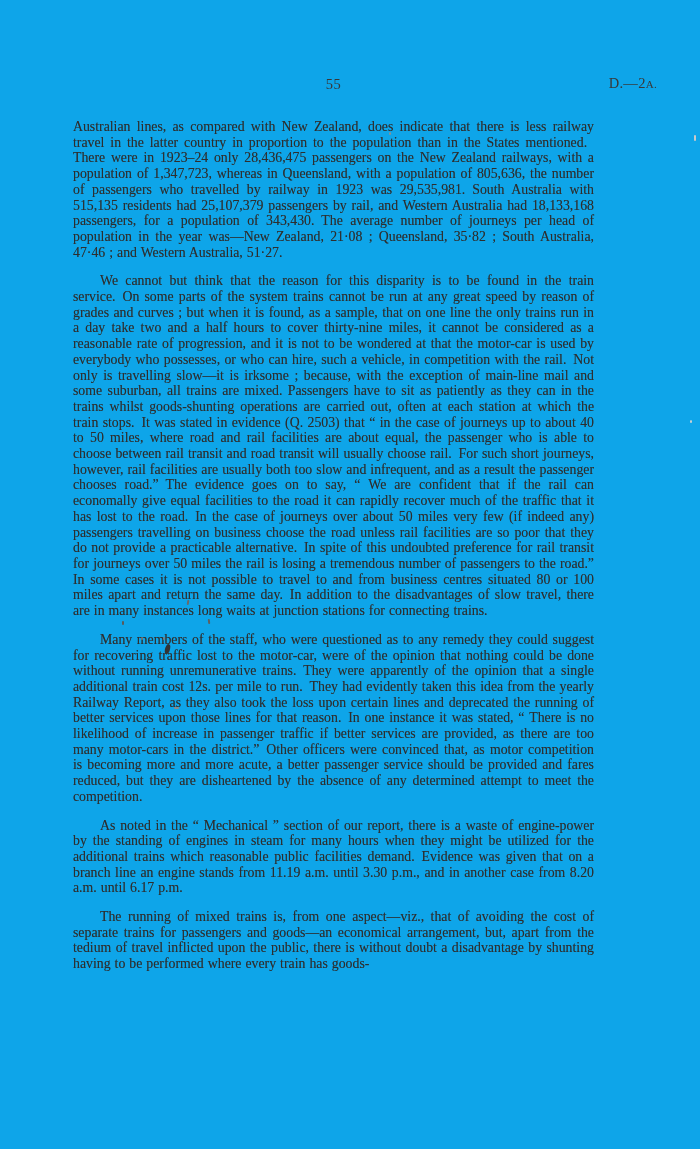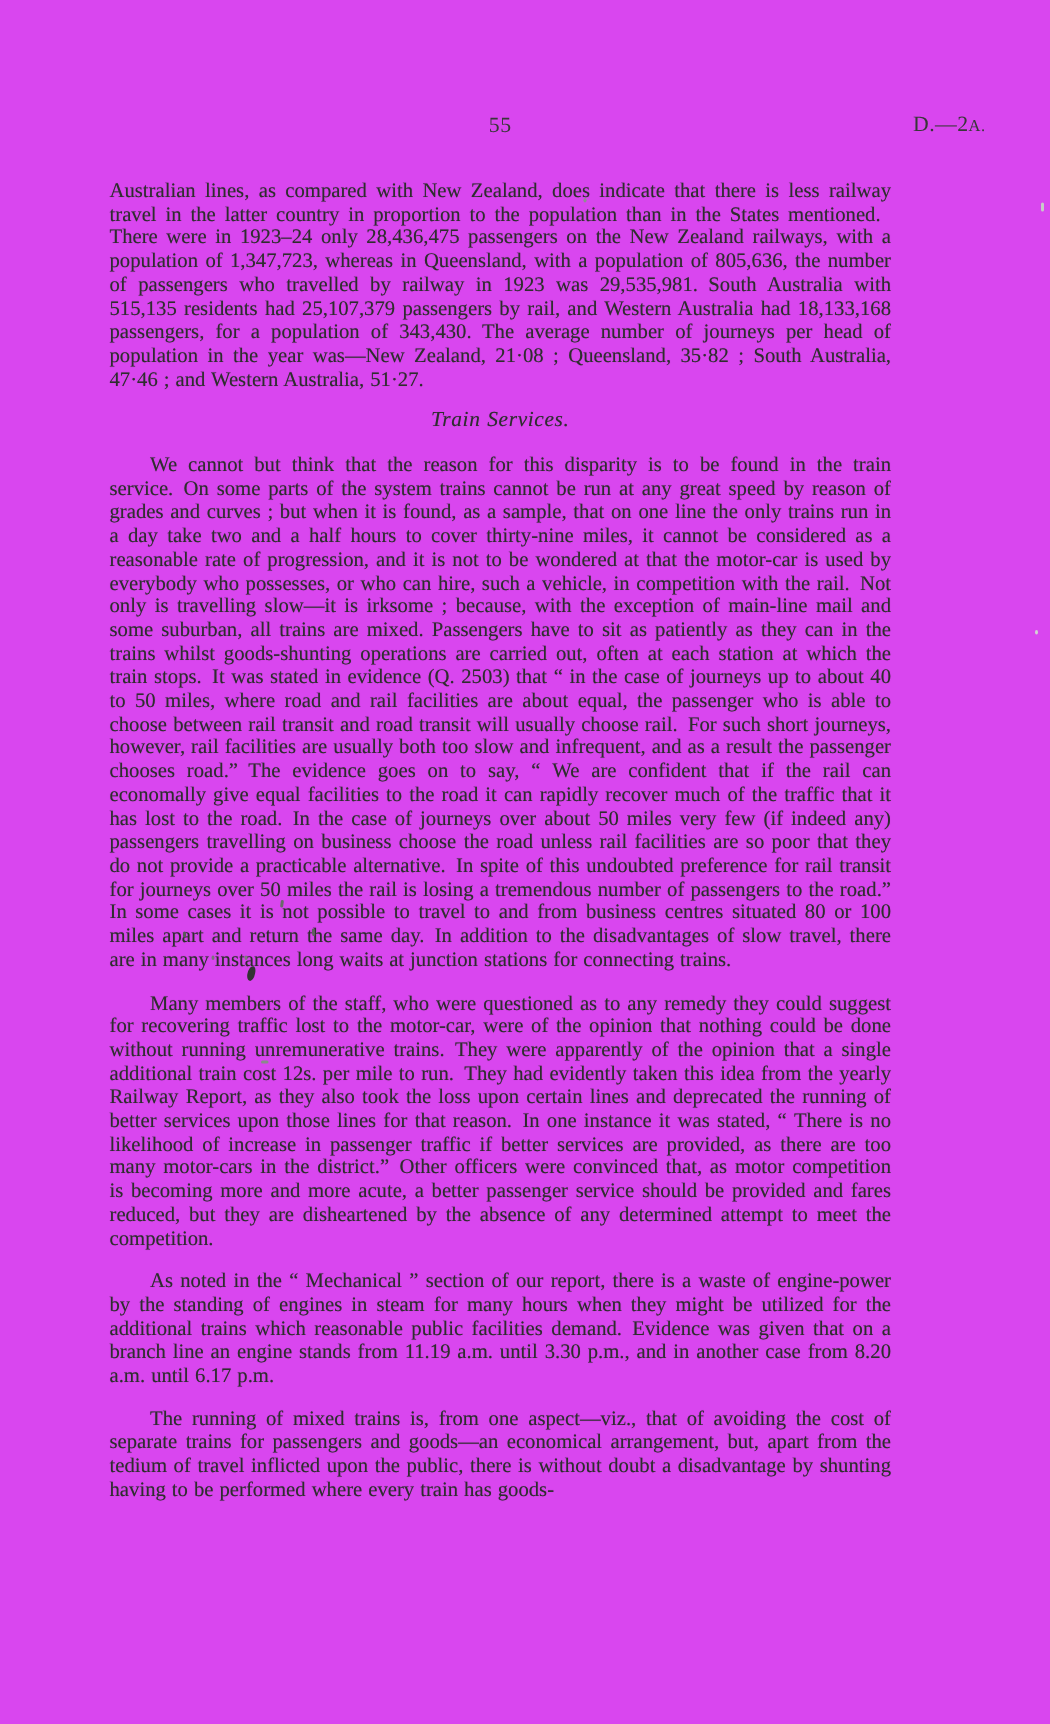--- a/index.html
+++ b/index.html
@@ -1,20 +1,20 @@
 <!DOCTYPE html>
 <html><head>
 <meta charset="utf-8">
 <style>
   html, body { margin: 0; padding: 0; background: #fdfdfb; }
   .page {
     position: relative;
     width: 700px;
     height: 1149px;
-    background: #d946ef;
+    background: #0ea5e9;
     font-family: "Liberation Serif", "DejaVu Serif", serif;
     color: #2e2e2e;
     overflow: hidden;
   }
   .page-header { position: absolute; top: 0; left: 0; width: 100%; height: 0; }
   .page-number {
     position: absolute;
     top: 76px;
     left: 60px;
     width: 547px;
@@ -73,21 +73,20 @@
 <div class="page">
 
   <div class="page-header">
     <span class="page-number">55</span>
     <span class="doc-ref"><span>D.—2</span><span class="doc-ref-suffix">A.</span></span>
   </div>
 
   <div class="body-text">
     <p class="para">Australian lines, as compared with New Zealand, does indicate that there is less railway travel in the latter country in proportion to the population than in the States mentioned. There were in 1923–24 only 28,436,475 passengers on the New Zealand railways, with a population of 1,347,723, whereas in Queensland, with a population of 805,636, the number of passengers who travelled by railway in 1923 was 29,535,981. South Australia with 515,135 residents had 25,107,379 passengers by rail, and Western Australia had 18,133,168 passengers, for a population of 343,430. The average number of journeys per head of population in the year was—New Zealand, 21·08&nbsp;; Queensland, 35·82&nbsp;; South Australia, 47·46&nbsp;; and Western Australia, 51·27.</p>
 
-    <h3 class="section-heading">Train Services.</h3>
 
     <p class="para indent">We cannot but think that the reason for this disparity is to be found in the train service. On some parts of the system trains cannot be run at any great speed by reason of grades and curves&nbsp;; but when it is found, as a sample, that on one line the only trains run in a day take two and a half hours to cover thirty-nine miles, it cannot be considered as a reasonable rate of progression, and it is not to be wondered at that the motor-car is used by everybody who possesses, or who can hire, such a vehicle, in competition with the rail. Not only is travelling slow—it is irksome&nbsp;; because, with the exception of main-line mail and some suburban, all trains are mixed. Passengers have to sit as patiently as they can in the trains whilst goods-shunting operations are carried out, often at each station at which the train stops. It was stated in evidence (Q. 2503) that “&nbsp;in the case of journeys up to about 40 to 50 miles, where road and rail facilities are about equal, the passenger who is able to choose between rail transit and road transit will usually choose rail. For such short journeys, however, rail facilities are usually both too slow and infrequent, and as a result the passenger chooses road.” The evidence goes on to say, “&nbsp;We are confident that if the rail can economally give equal facilities to the road it can rapidly recover much of the traffic that it has lost to the road. In the case of journeys over about 50 miles very few (if indeed any) passengers travelling on business choose the road unless rail facilities are so poor that they do not provide a practicable alternative. In spite of this undoubted preference for rail transit for journeys over 50 miles the rail is losing a tremendous number of passengers to the road.” In some cases it is not possible to travel to and from business centres situated 80 or 100 miles apart and return the same day. In addition to the disadvantages of slow travel, there are in many instances long waits at junction stations for connecting trains.</p>
 
 
     <p class="para indent">Many members of the staff, who were questioned as to any remedy they could suggest for recovering traffic lost to the motor-car, were of the opinion that nothing could be done without running unremunerative trains. They were apparently of the opinion that a single additional train cost 12s. per mile to run. They had evidently taken this idea from the yearly Railway Report, as they also took the loss upon certain lines and deprecated the running of better services upon those lines for that reason. In one instance it was stated, “&nbsp;There is no likelihood of increase in passenger traffic if better services are provided, as there are too many motor-cars in the district.” Other officers were convinced that, as motor competition is becoming more and more acute, a better passenger service should be provided and fares reduced, but they are disheartened by the absence of any determined attempt to meet the competition.</p>
 
     <p class="para indent">As noted in the “&nbsp;Mechanical&nbsp;” section of our report, there is a waste of engine-power by the standing of engines in steam for many hours when they might be utilized for the additional trains which reasonable public facilities demand. Evidence was given that on a branch line an engine stands from 11.19 a.m. until 3.30 p.m., and in another case from 8.20 a.m. until 6.17 p.m.</p>
 
     <p class="para indent">The running of mixed trains is, from one aspect—viz., that of avoiding the cost of separate trains for passengers and goods—an economical arrangement, but, apart from the tedium of travel inflicted upon the public, there is without doubt a disadvantage by shunting having to be performed where every train has goods-</p>
   </div>

